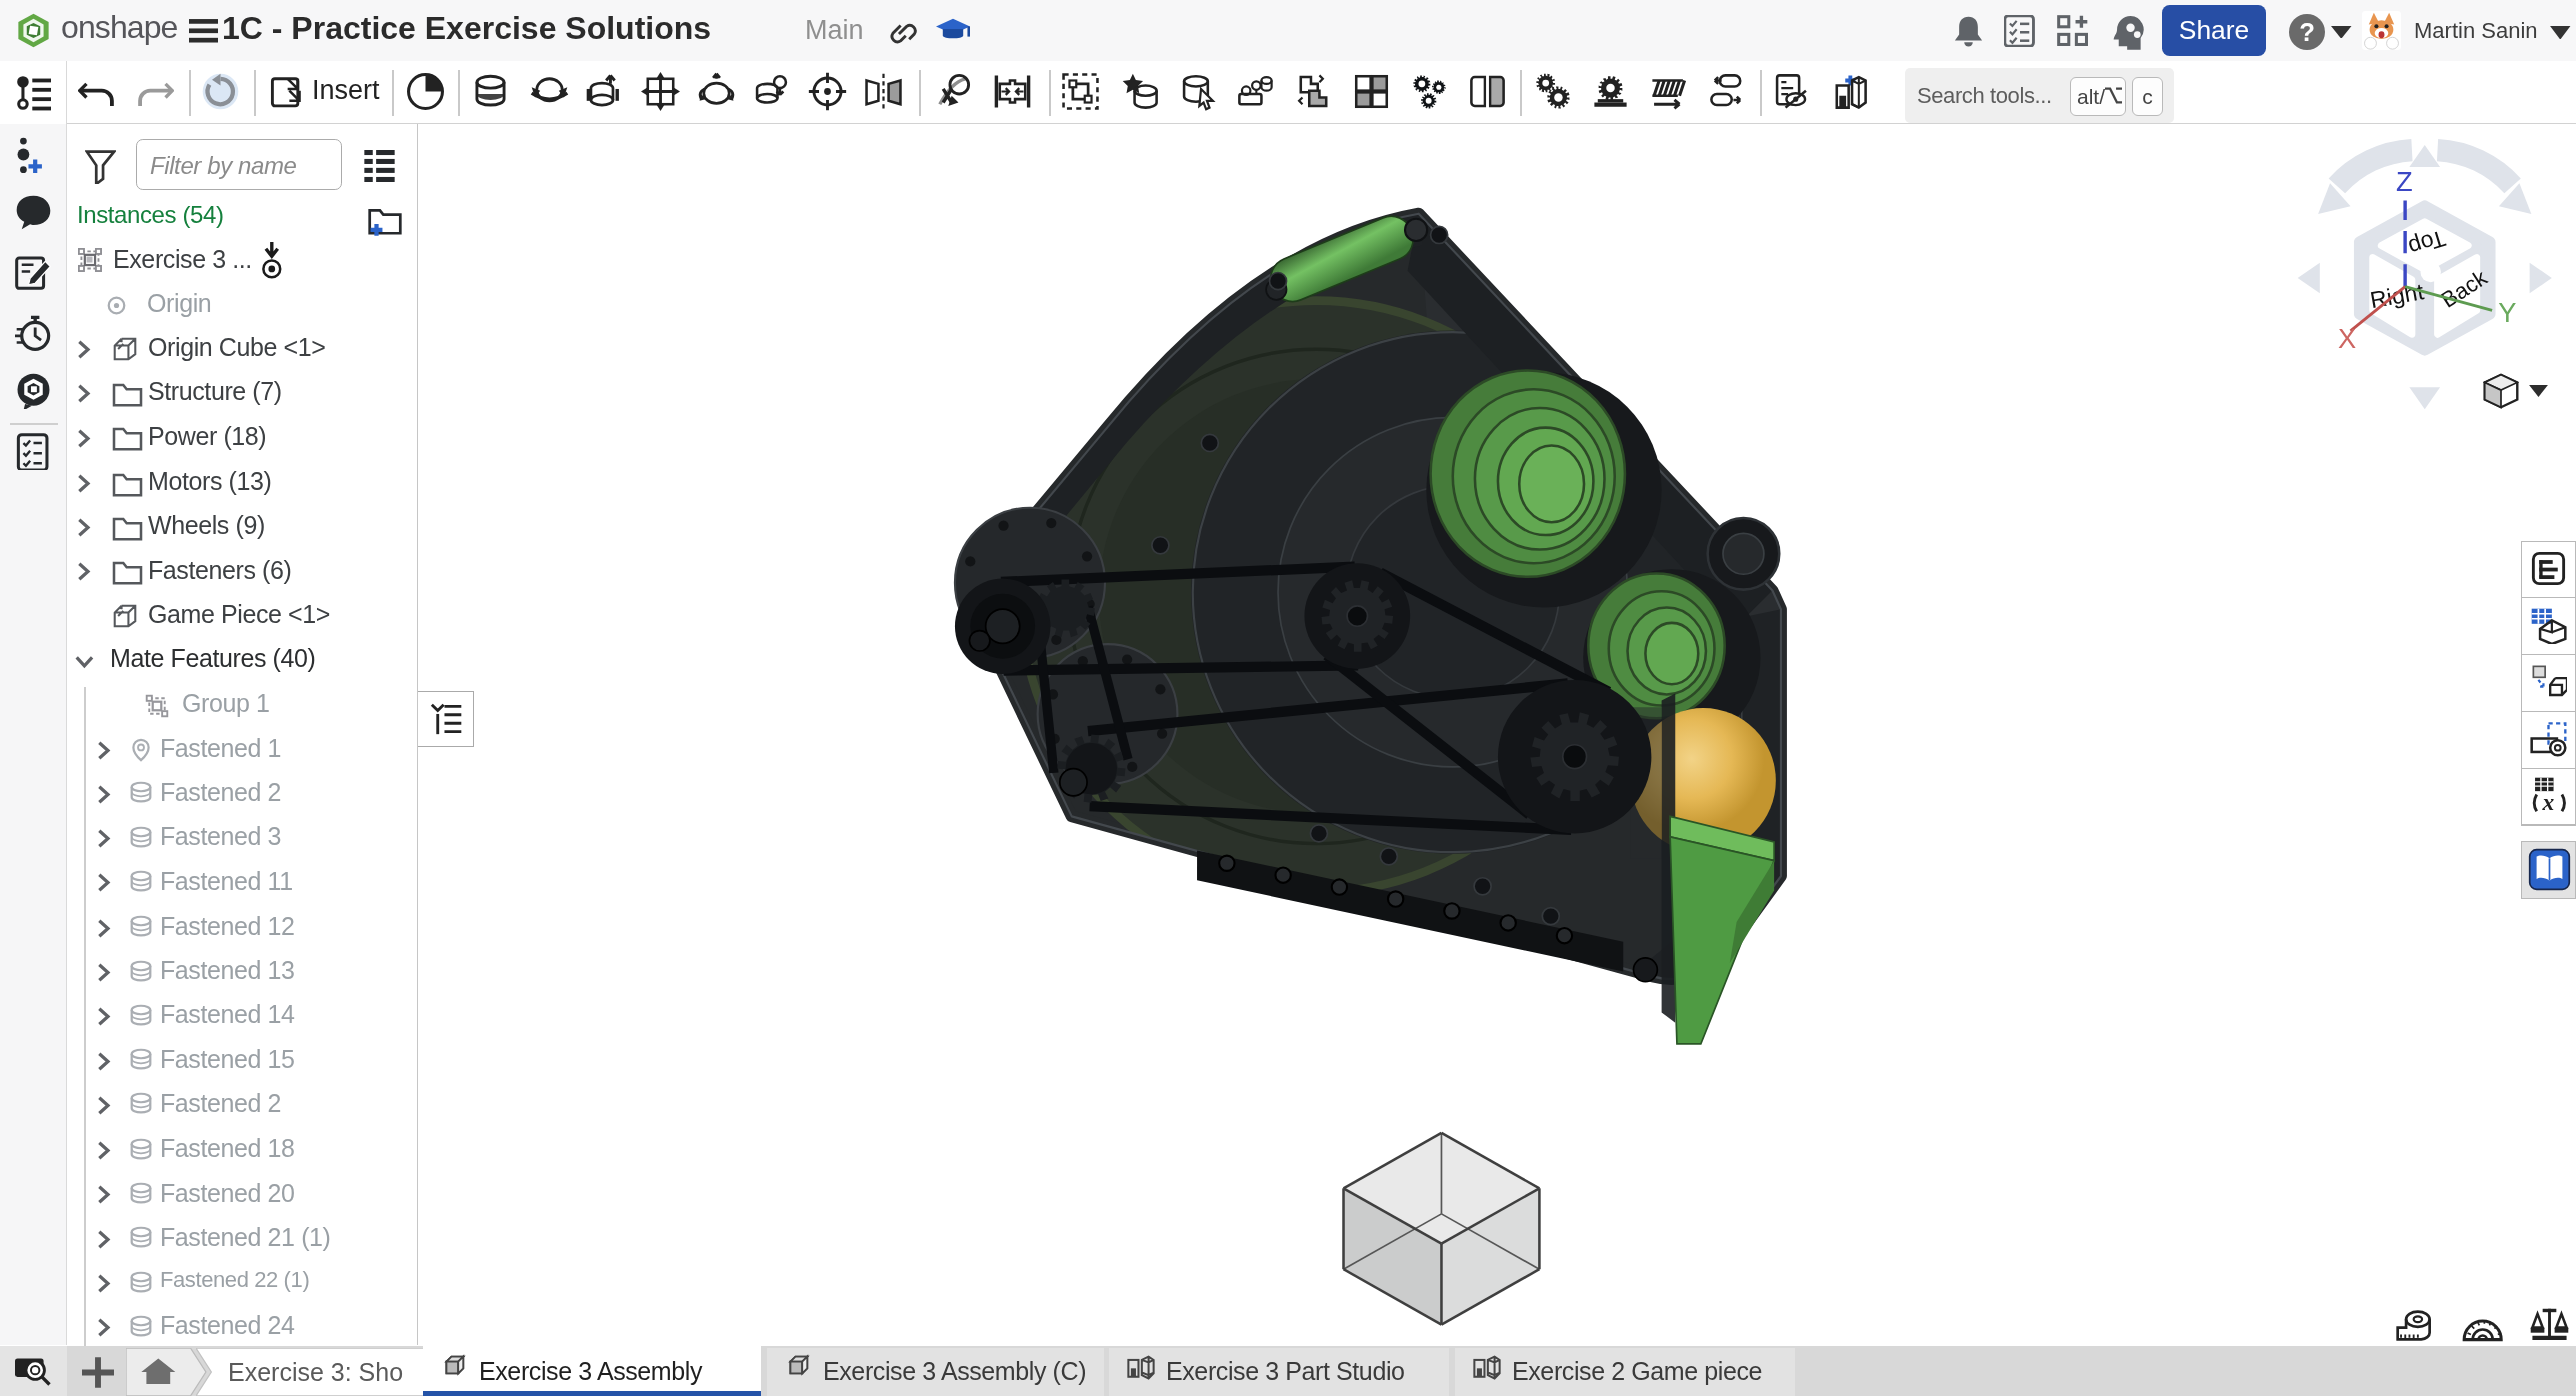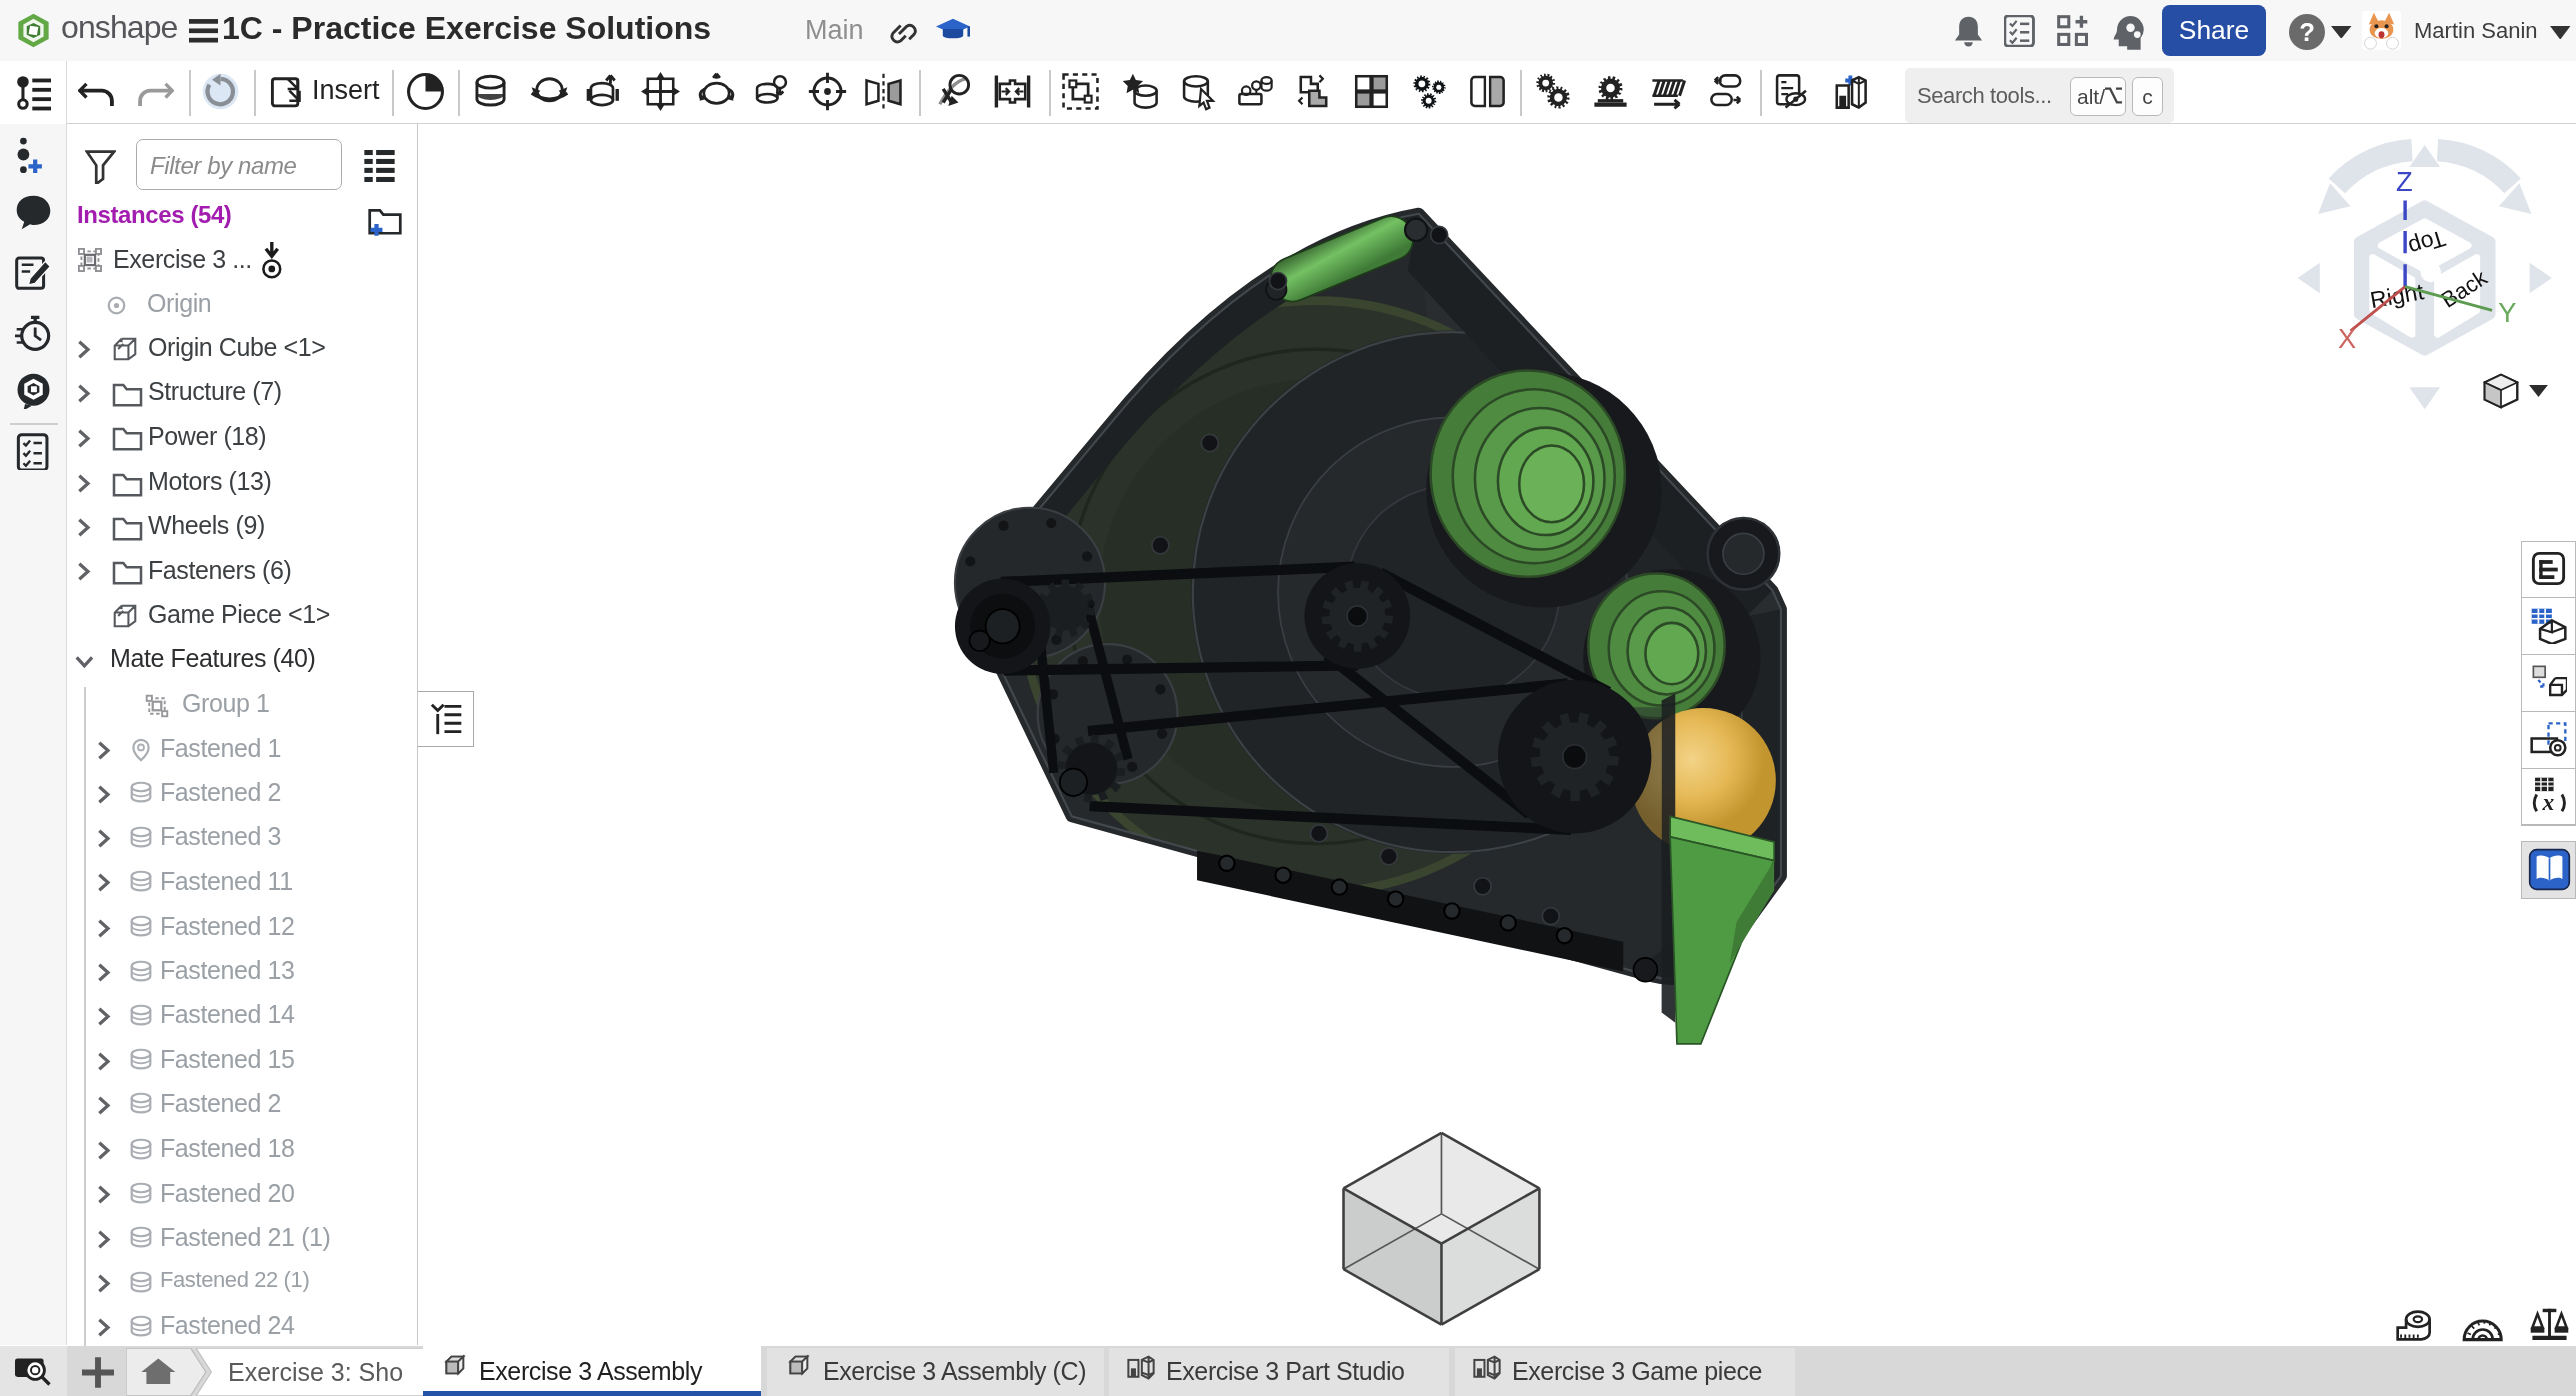--- a/index.html
+++ b/index.html
@@ -328,21 +328,21 @@
       <rect x="0" y="0" width="10" height="6"></rect>
       <rect x="14" y="0" width="22" height="6"></rect>
       <rect x="0" y="10.6" width="10" height="6"></rect>
       <rect x="14" y="10.6" width="22" height="6"></rect>
       <rect x="0" y="21.2" width="10" height="6"></rect>
       <rect x="14" y="21.2" width="22" height="6"></rect>
       <rect x="0" y="32" width="10" height="6"></rect>
       <rect x="14" y="32" width="22" height="6"></rect>
     </g>
   </svg>
-<div class="abs" style="left:77px;top:201px;font-size:24px;font-weight:bold;color:#a21caf;letter-spacing:-0.4px">Instances (54)</div>
+<div class="abs" style="left:77px;top:201px;font-size:24px;font-weight:normal;color:#15803d;letter-spacing:-0.4px">Instances (54)</div>
 <svg style="position:absolute;left:368px;top:205px" width="34" height="31" viewBox="0 0 40 36">
     <path d="M2 6 h12 l4 5 h20 v22 h-36z" fill="none" stroke="#26292c" stroke-width="3.2"></path>
     <path d="M10 22 v14 m-7 -7 h14" stroke="#2b63c9" stroke-width="5"></path>
   </svg>
 <div class="abs" style="left:84px;top:687px;width:1.7px;height:659px;background:#cdcdcd"></div>
 <svg style="position:absolute;left:78px;top:248px" width="25.6" height="25.6" viewBox="0 0 30 30">
     <g stroke="#8f8f94" fill="none" stroke-width="2.2">
       <rect x="4" y="4" width="20" height="20" stroke-dasharray="4 3"></rect>
       <rect x="1" y="1" width="6" height="6" fill="#fff"></rect>
       <rect x="21" y="1" width="6" height="6" fill="#fff"></rect>
@@ -841,13 +841,13 @@
   </svg>
 <div class="abs" style="left:1166px;top:1357px;font-size:25px;letter-spacing:-0.4px;color:#3a3a3a">Exercise 3 Part Studio</div>
 <div class="abs" style="left:1455px;top:1348px;width:340px;height:49px;background:#e2e2e2"></div>
 <svg style="position:absolute;left:1471px;top:1353px" width="32" height="29" viewBox="0 0 38 34">
     <g fill="none" stroke="#444" stroke-width="2.4">
       <rect x="4" y="8" width="12" height="20"></rect>
       <path d="M20 8 L28 4 L34 8 L34 24 L28 30 L20 26 z M28 4 v26 M20 8 l8 3 6 -3 m-14 15 l8 3 6 -3"></path>
     </g>
     <rect x="7" y="18" width="6" height="10" fill="#444"></rect>
   </svg>
-<div class="abs" style="left:1512px;top:1357px;font-size:25px;letter-spacing:-0.4px;color:#3a3a3a">Exercise 3 Game piece</div>
+<div class="abs" style="left:1512px;top:1357px;font-size:25px;letter-spacing:-0.4px;color:#3a3a3a">Exercise 2 Game piece</div>
 
 </body></html>

